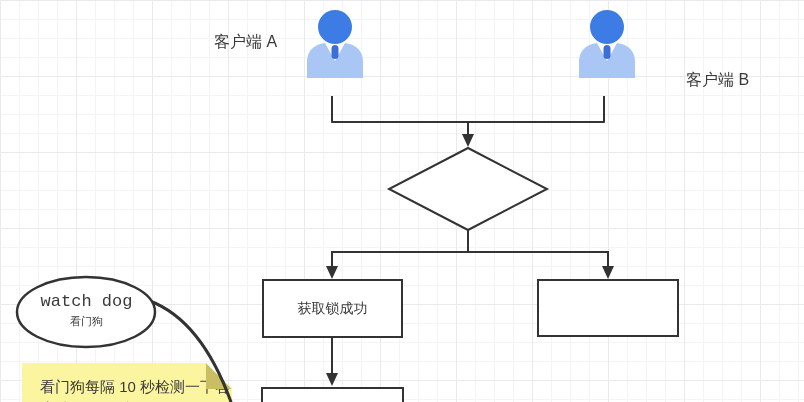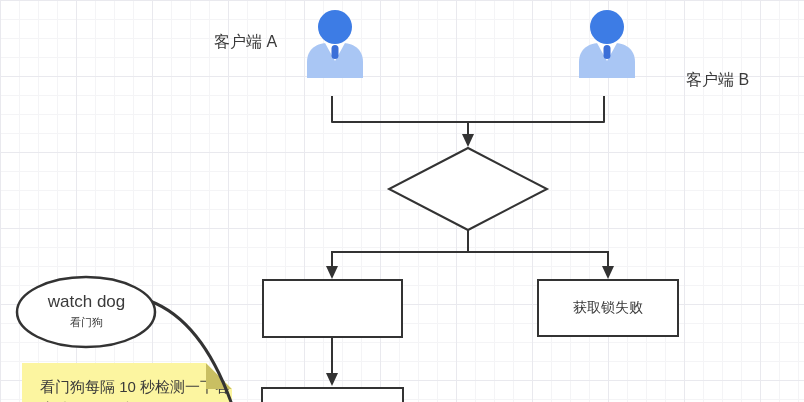--- a/index.html
+++ b/index.html
@@ -98,20 +98,20 @@
   </svg>
 
   <svg class="person" style="left:578px;top:8px;" viewBox="0 0 58 70">
     <path class="body" d="M1,70 L1,54 C1,40 12,35 22,35 L36,35 C46,35 57,40 57,54 L57,70 Z"></path>
     <path class="collar" d="M19,35 L29,53 L39,35 Z"></path>
     <circle class="head" cx="29" cy="19" r="17"></circle>
     <rect class="tie" x="25.5" y="37" width="7" height="14" rx="3.5"></rect>
   </svg>
   <div class="lbl" style="left:686px;top:30px;margin-top:40px;">客户端 B</div>
 
-  <div class="node-text" style="left:538px;top:280px;width:140px;height:56px;">获取锁失败</div>
+  <div class="node-text" style="left:263px;top:280px;width:139px;height:57px;">获取锁成功</div>
 
-  <div class="node-text watchdog-text" style="left:17px;top:286px;width:139px;height:52px;">
+  <div class="node-text watchdog-text" style="left:17px;top:286px;width:139px;height:52px;font-family:Liberation Mono, monospace;">
     <div class="watchdog-en">watch dog</div>
     <div class="watchdog-cn">看门狗</div>
   </div>
 
 </div>
 
 </body></html>

